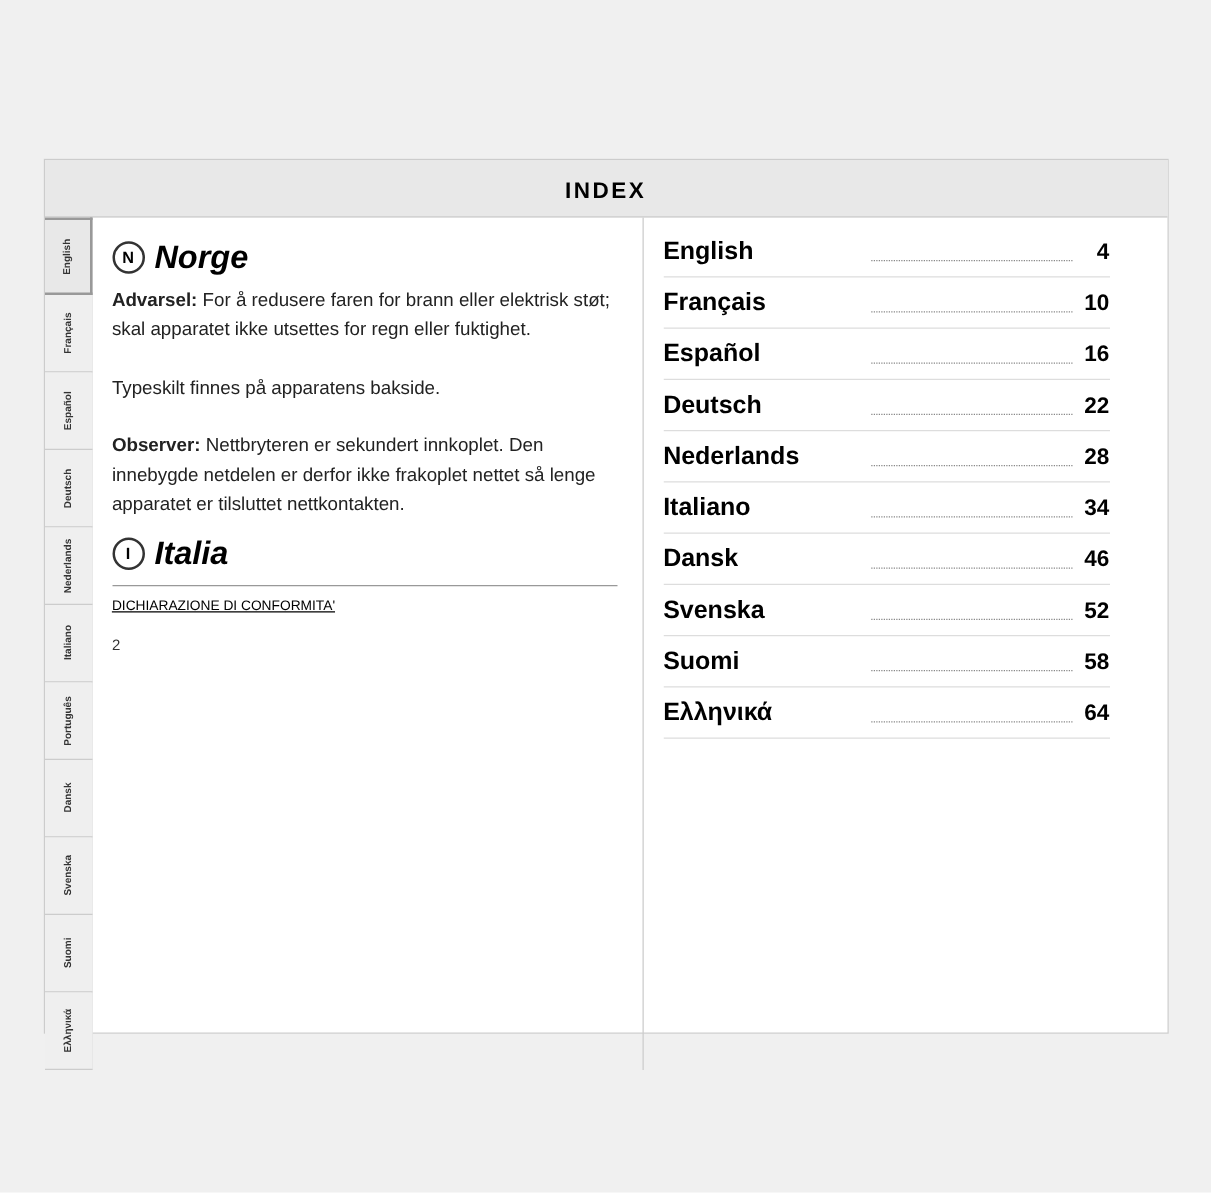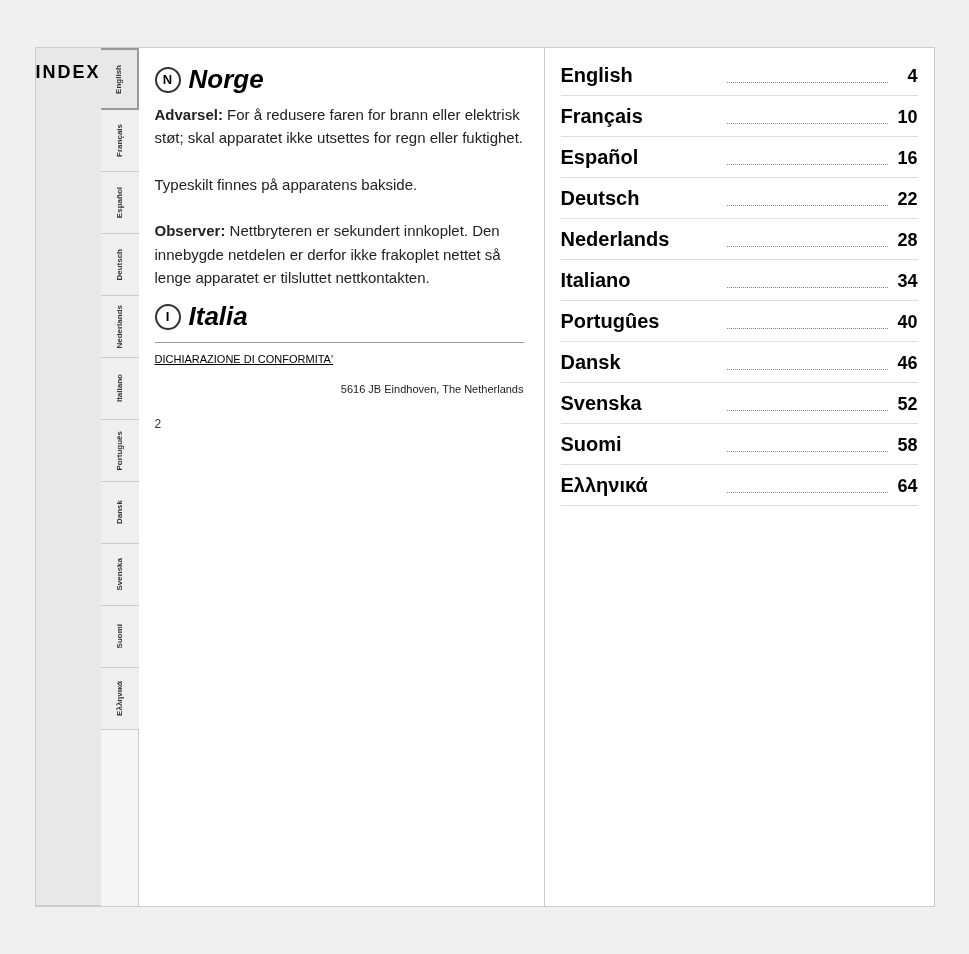--- a/index.html
+++ b/index.html
@@ -9,26 +9,26 @@
       height: 954px;
       background: #f0f0f0;
       font-family: Arial, Helvetica, sans-serif;
       display: flex;
       align-items: center;
       justify-content: center;
     }
 
     .page-container {
       width: 900px;
-      height: 860px;
+      height: 700px;
       background: #ffffff;
       border: 1px solid #cccccc;
       position: relative;
       display: flex;
-      flex-direction: row;
+      flex-direction: column;
     }
 
     
     .header {
       background: #e8e8e8;
       text-align: center;
       padding: 14px 0 10px 0;
       border-bottom: 1px solid #ccc;
     }
     .header-title {
@@ -263,21 +263,20 @@
         <div class="circle-letter">I</div>
         <span class="section-heading">Italia</span>
       </div>
 
       <hr class="divider">
 
       <div class="sub-heading">DICHIARAZIONE DI CONFORMITA'</div>
 
 
       <div class="company-info">
-        <div>5616 JB Eindhoven, The Netherlands</div>
       </div>
 
       <div class="page-number">2</div>
     </div>
 
     <div class="right-index">
 
     <div class="index-entry">
           <span class="index-lang">English</span>
           <span class="index-dots"></span>
@@ -302,25 +301,20 @@
           <span class="index-lang">Nederlands</span>
           <span class="index-dots"></span>
           <span class="index-page">28</span>
         </div>
         <div class="index-entry">
           <span class="index-lang">Italiano</span>
           <span class="index-dots"></span>
           <span class="index-page">34</span>
         </div>
         <div class="index-entry">
-          <span class="index-lang">Portugûes</span>
-          <span class="index-dots"></span>
-          <span class="index-page">40</span>
-        </div>
-        <div class="index-entry">
           <span class="index-lang">Dansk</span>
           <span class="index-dots"></span>
           <span class="index-page">46</span>
         </div>
         <div class="index-entry">
           <span class="index-lang">Svenska</span>
           <span class="index-dots"></span>
           <span class="index-page">52</span>
         </div>
         <div class="index-entry">

